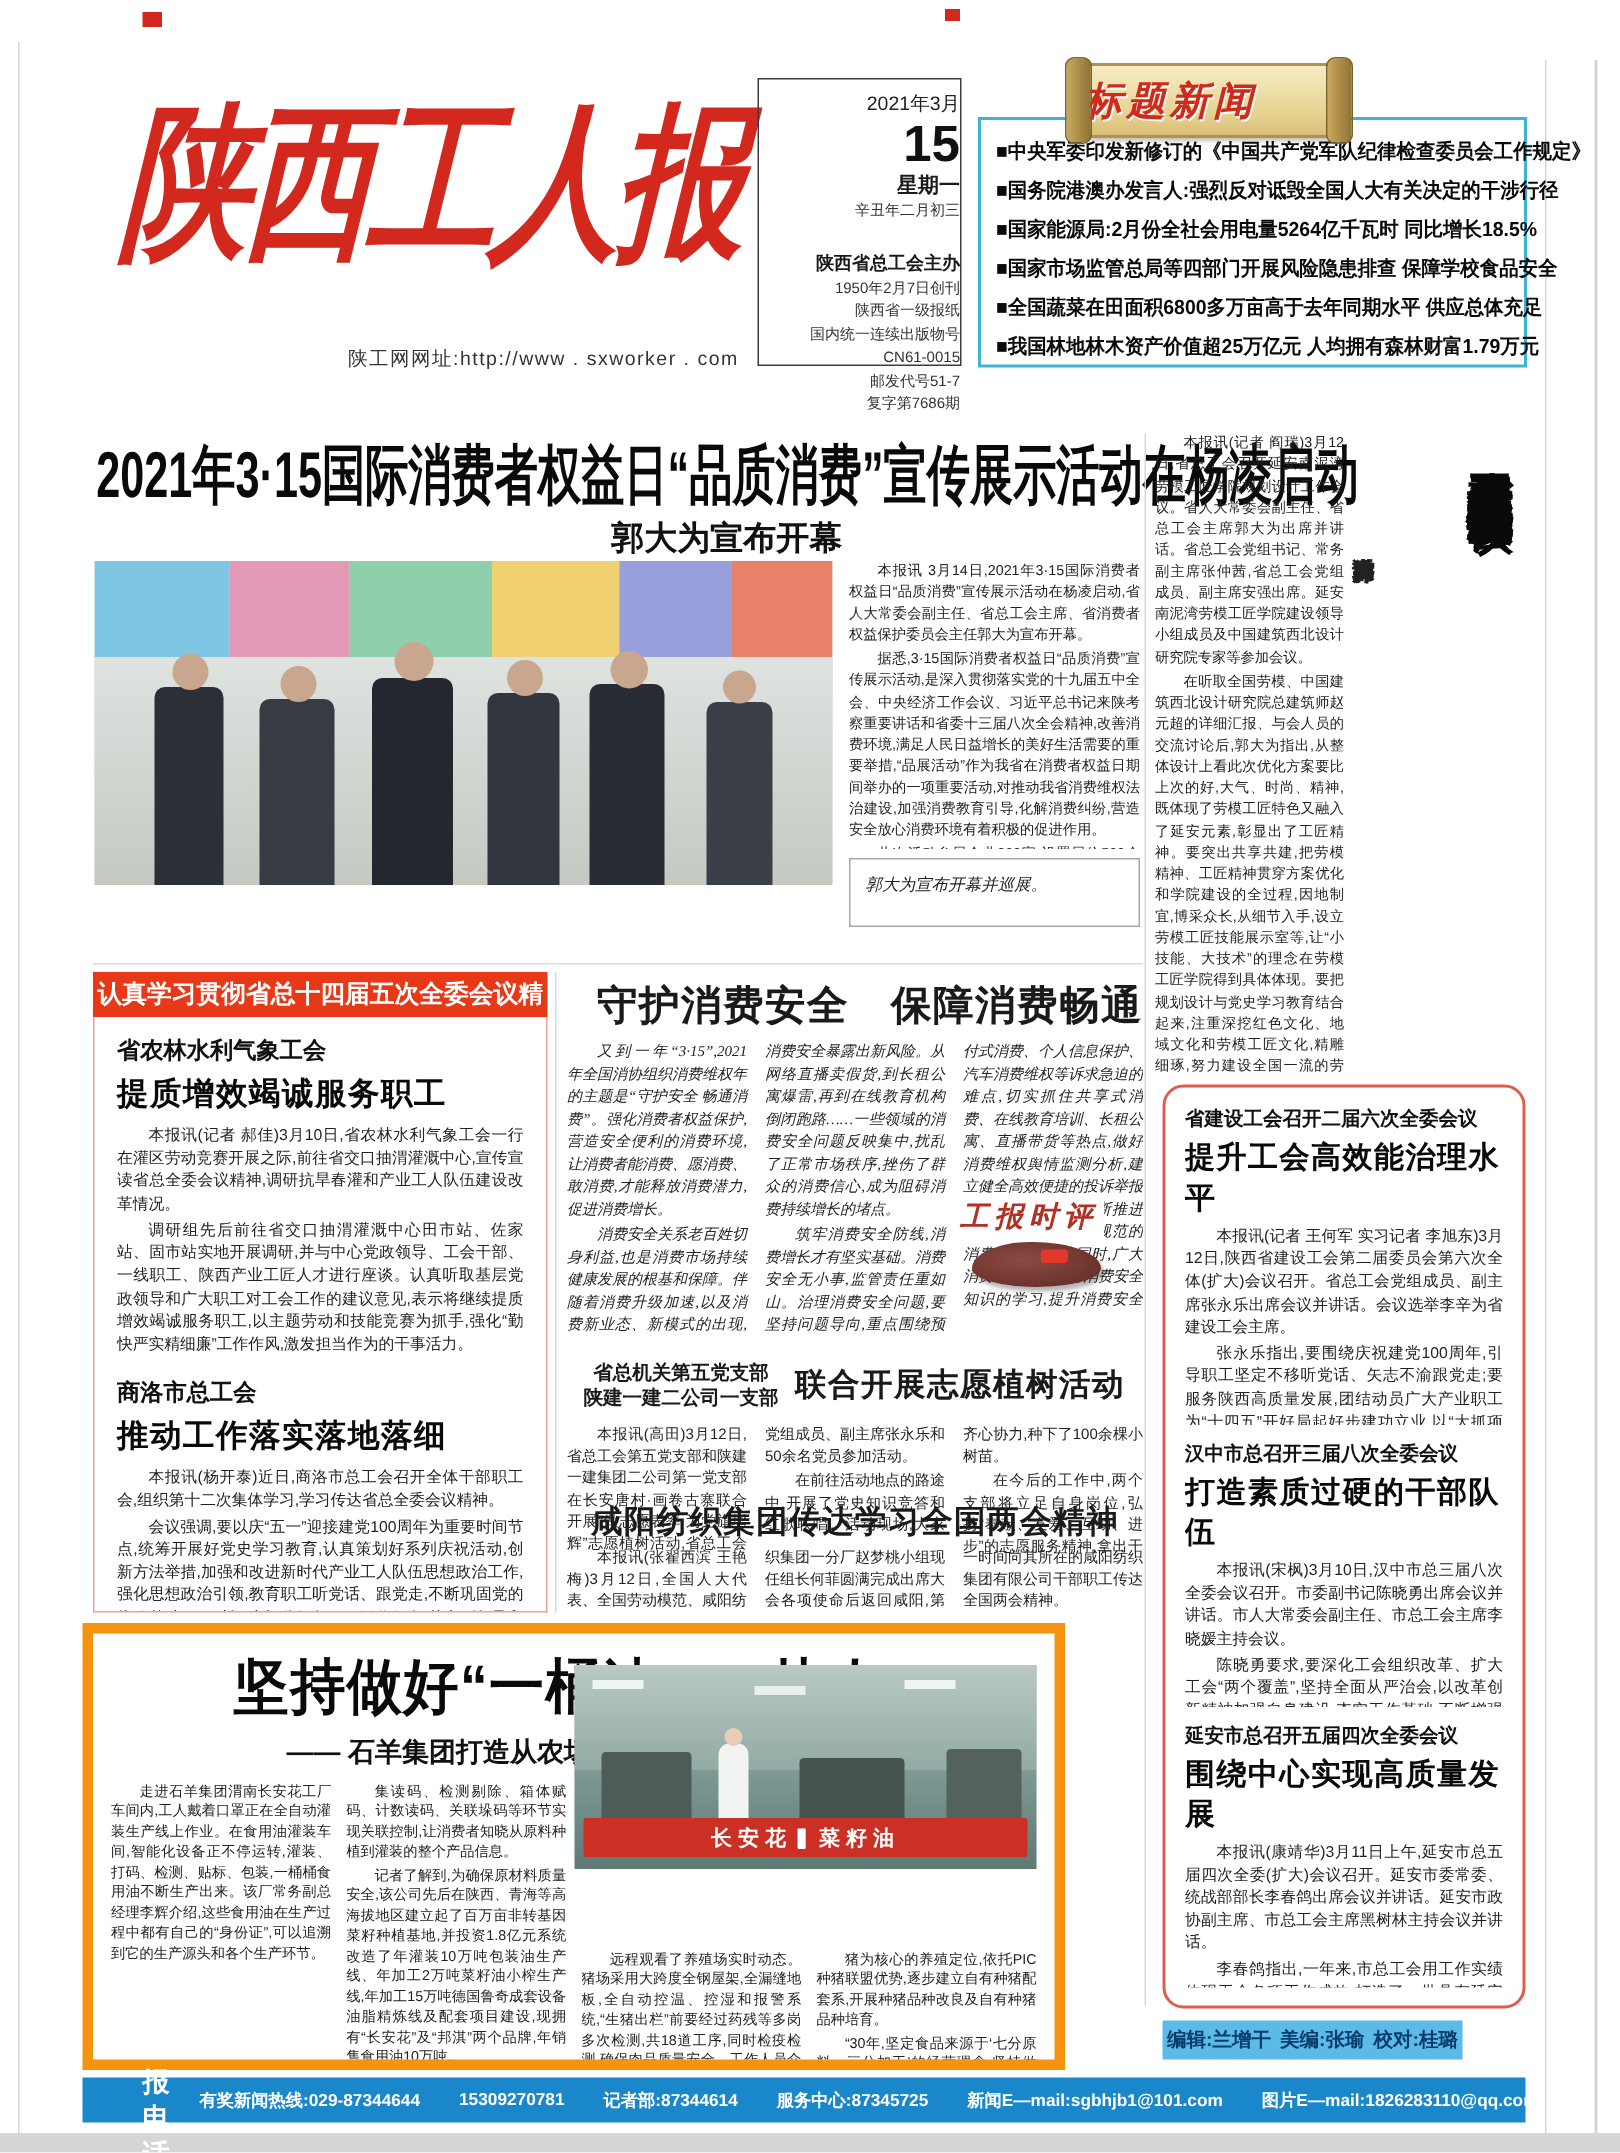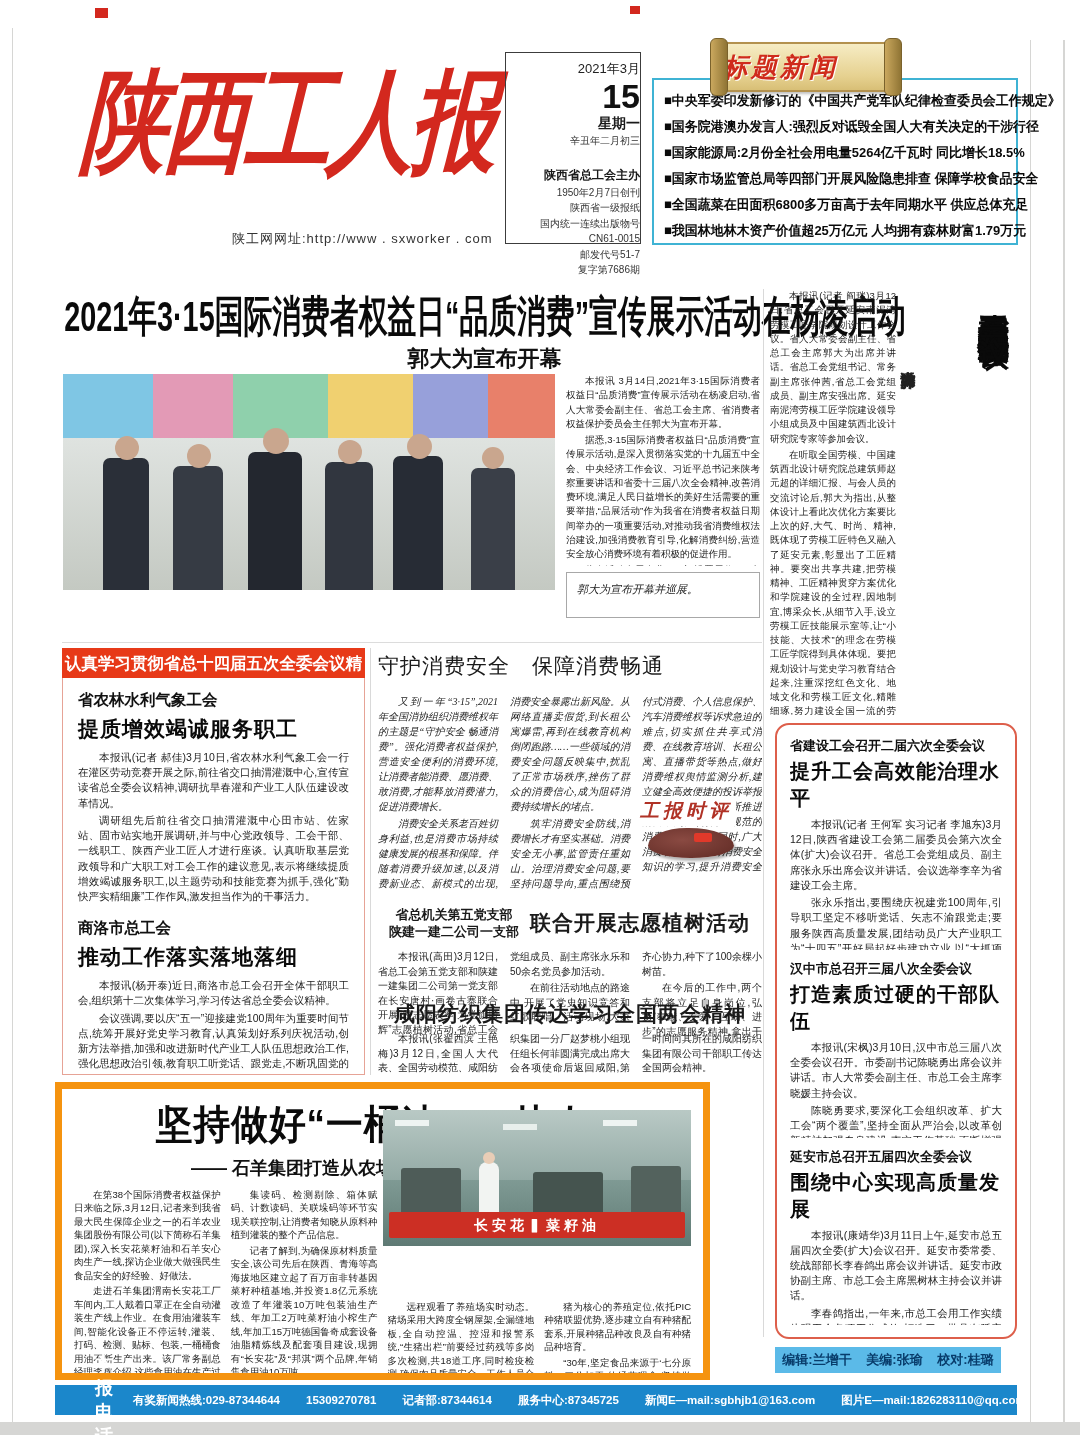--- a/index.html
+++ b/index.html
@@ -54,21 +54,21 @@
 
   
   .lbanner{left:62px;top:648px;width:303px;height:30px;background:#e73918;color:#fff;font-size:16.5px;font-weight:900;
       text-align:center;line-height:30px;letter-spacing:0px;}
   .lbox{left:62px;top:678px;width:303px;height:397px;border:1px solid #e6a396;border-top:none;box-sizing:border-box;
       padding:12px 15px;overflow:hidden;}
   .kicker{font-size:15.5px;font-weight:bold;color:#111;margin:0 0 4px;}
   .atitle{font-size:21px;font-weight:900;color:#0a0a0a;margin:0 0 7px;letter-spacing:1px;}
 
   
-  .c-title{left:378px;top:652px;width:384px;text-align:left;font-size:21px;font-weight:400;letter-spacing:1px;}
+  .c-title{left:378px;top:652px;width:384px;text-align:right;font-size:27px;font-weight:700;letter-spacing:1px;}
   .c-body{left:378px;top:694px;width:384px;height:200px;column-count:3;column-gap:12px;overflow:hidden;
       font-family:Liberation Serif, serif;font-style:italic;}
   .c-body p{font-size:10px;line-height:1.5;font-family:inherit;}
   .stamp{left:636px;top:796px;background:#fff;padding:2px 4px;}
   .stamp .txt{font-family:"Liberation Serif",serif;font-style:italic;font-weight:bold;font-size:19px;color:#b03226;letter-spacing:4px;}
   .mouse{left:648px;top:828px;width:86px;height:30px;background:radial-gradient(ellipse at 40% 40%,#8a4a42,#5f2a24);
       border-radius:46% 54% 50% 50%/60% 60% 42% 42%;box-shadow:2px 3px 3px rgba(0,0,0,.3);}
   .mouse::after{content:"";position:absolute;left:46px;top:5px;width:18px;height:9px;background:#e0392a;border-radius:2px;}
 
   .tree-head{left:378px;top:906px;width:384px;display:flex;align-items:center;}
@@ -79,21 +79,21 @@
   .tex-title{left:378px;top:1000px;width:384px;text-align:center;font-size:21px;font-weight:900;letter-spacing:1px;}
   .tex-body{left:378px;top:1032px;width:384px;height:44px;column-count:3;column-gap:12px;overflow:hidden;}
   .tex-body p{font-size:10px;line-height:1.45;}
 
   
   .rbox{left:775px;top:723px;width:242px;height:616px;border:2px solid #dd5f4b;border-radius:14px;box-sizing:border-box;
       padding:12px 13px;display:flex;flex-direction:column;overflow:hidden;}
   .rbox .art{overflow:hidden;margin-bottom:10px;}
   .rbox .kicker{font-size:13px;margin-bottom:3px;}
   .rbox .atitle{font-size:20px;margin-bottom:5px;}
-  .staffbar{left:775px;top:1347px;width:226px;height:26px;background:#5bbae8;display:flex;justify-content:space-around;
+  .staffbar{left:775px;top:1347px;width:200px;height:26px;background:#5bbae8;display:flex;justify-content:space-around;
       align-items:center;font-size:13px;font-weight:bold;color:#083c6b;}
 
   
   .feature{left:55px;top:1082px;width:655px;height:298px;border:7px solid #f5930f;box-sizing:border-box;background:#fff;
       padding:8px 12px;overflow:hidden;}
   .f-title{text-align:center;font-size:40px;font-weight:900;letter-spacing:1px;transform:scale(.92,1);color:#0a0a0a;}
   .f-sub{text-align:center;font-size:18px;font-weight:bold;margin-top:4px;color:#111;}
   .f-body{position:relative;margin-top:8px;height:186px;display:flex;gap:10px;}
   .f-col{flex:1;overflow:hidden;}
   .f-col p{font-size:9.5px;line-height:1.42;}
@@ -273,21 +273,20 @@
     <span>编辑:兰增干</span>
     <span>美编:张瑜</span>
     <span>校对:桂璐</span>
   </div>
 
   <div class="abs feature">
     <div class="f-title">坚持做好“一桶油、一块肉”</div>
     <div class="f-sub">—— 石羊集团打造从农场到餐桌的全产业链模式</div>
     <div class="f-body">
       <div class="f-col">
-        <p class="jp">在第38个国际消费者权益保护日来临之际,3月12日,记者来到我省最大民生保障企业之一的石羊农业集团股份有限公司(以下简称石羊集团),深入长安花菜籽油和石羊安心肉生产一线,探访企业做大做强民生食品安全的好经验、好做法。</p>
         <p class="jp">走进石羊集团渭南长安花工厂车间内,工人戴着口罩正在全自动灌装生产线上作业。在食用油灌装车间,智能化设备正不停运转,灌装、打码、检测、贴标、包装,一桶桶食用油不断生产出来。该厂常务副总经理李辉介绍,这些食用油在生产过程中都有自己的“身份证”,可以追溯到它的生产源头和各个生产环节。</p>
 
       </div>
       <div class="f-col">
         <p class="jp">集读码、检测剔除、箱体赋码、计数读码、关联垛码等环节实现关联控制,让消费者知晓从原料种植到灌装的整个产品信息。</p>
         <p class="jp">记者了解到,为确保原材料质量安全,该公司先后在陕西、青海等高海拔地区建立起了百万亩非转基因菜籽种植基地,并投资1.8亿元系统改造了年灌装10万吨包装油生产线、年加工2万吨菜籽油小榨生产线,年加工15万吨德国鲁奇成套设备油脂精炼线及配套项目建设,现拥有“长安花”及“邦淇”两个品牌,年销售食用油10万吨。</p>
 
       </div>
       <div class="f-col pad-photo">
         <p class="jp">远程观看了养殖场实时动态。猪场采用大跨度全钢屋架,全漏缝地板,全自动控温、控湿和报警系统,“生猪出栏”前要经过药残等多岗多次检测,共18道工序,同时检疫检测,确保肉品质量安全。工作人员介绍,在这里,种猪繁育、生猪养殖、饲料投放等均利用机械力和电力代替人工,大大提高了劳动效率和生产率,最大限度减少人畜接触。</p>
@@ -313,17 +312,17 @@
       </div>
     </div>
   </div>
 
   <div class="abs footer">
     <span class="lbl">本报电话</span>
     <span class="it">有奖新闻热线:029-87344644</span>
     <span class="it">15309270781</span>
     <span class="it">记者部:87344614</span>
     <span class="it">服务中心:87345725</span>
-    <span class="it">新闻E—mail:sgbhjb1@163.com</span>
+    <span class="it">新闻E—mail:sgbhjb1@101.com</span>
     <span class="it">图片E—mail:1826283110@qq.com</span>
   </div>
 
 </div>
 
 </body></html>

